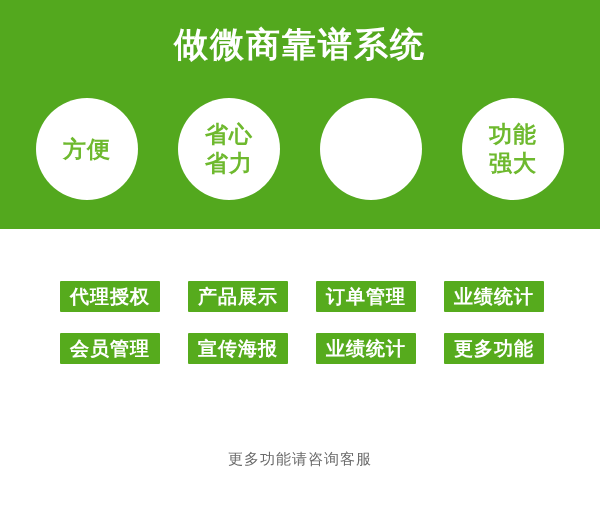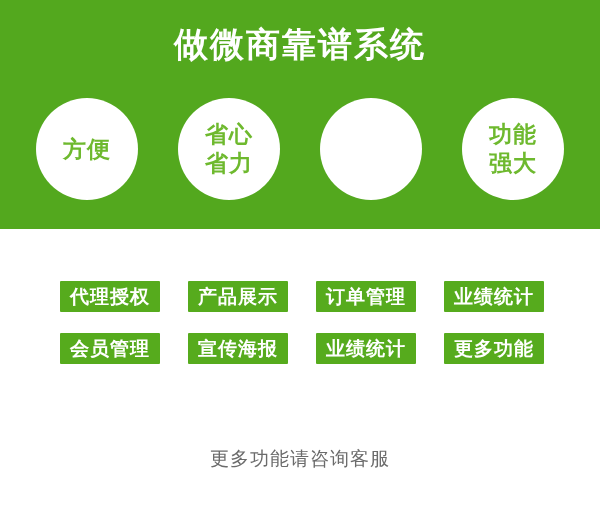--- a/index.html
+++ b/index.html
@@ -99,21 +99,21 @@
     border-radius: 1px;
   }
 
   .footnote {
     position: absolute;
     left: 0;
     top: 446px;
     width: 600px;
     text-align: center;
     color: #6b6b6b;
-    font-size: 19px;
+    font-size: 15px;
     line-height: 26px;
     letter-spacing: 1px;
     white-space: nowrap;
   }
 </style>
 </head>
 <body>
 
 <div class="hero">
 

